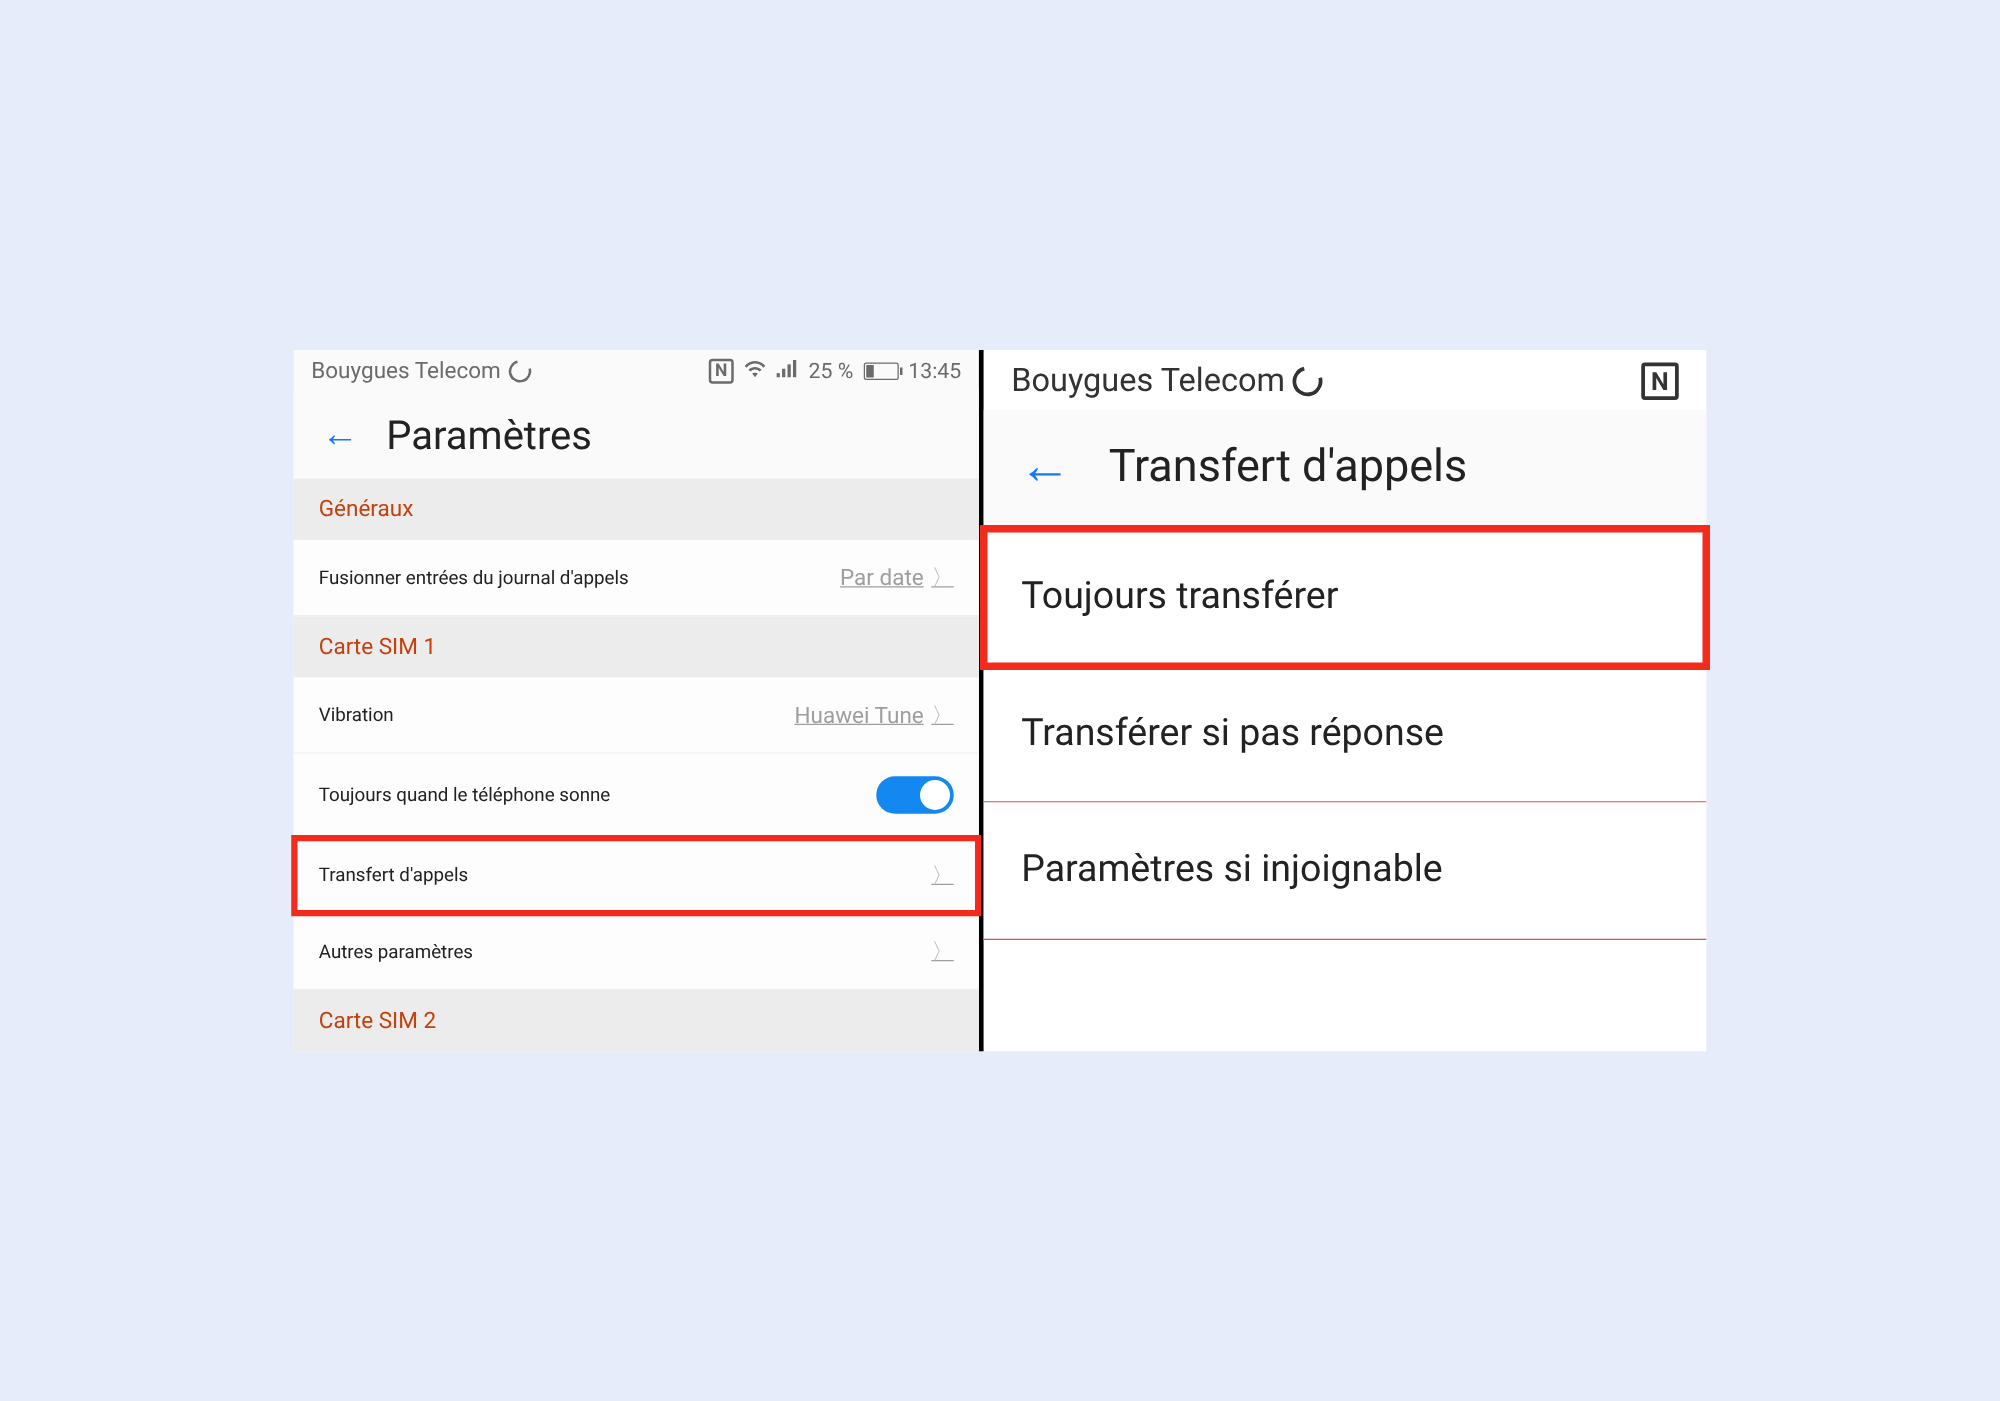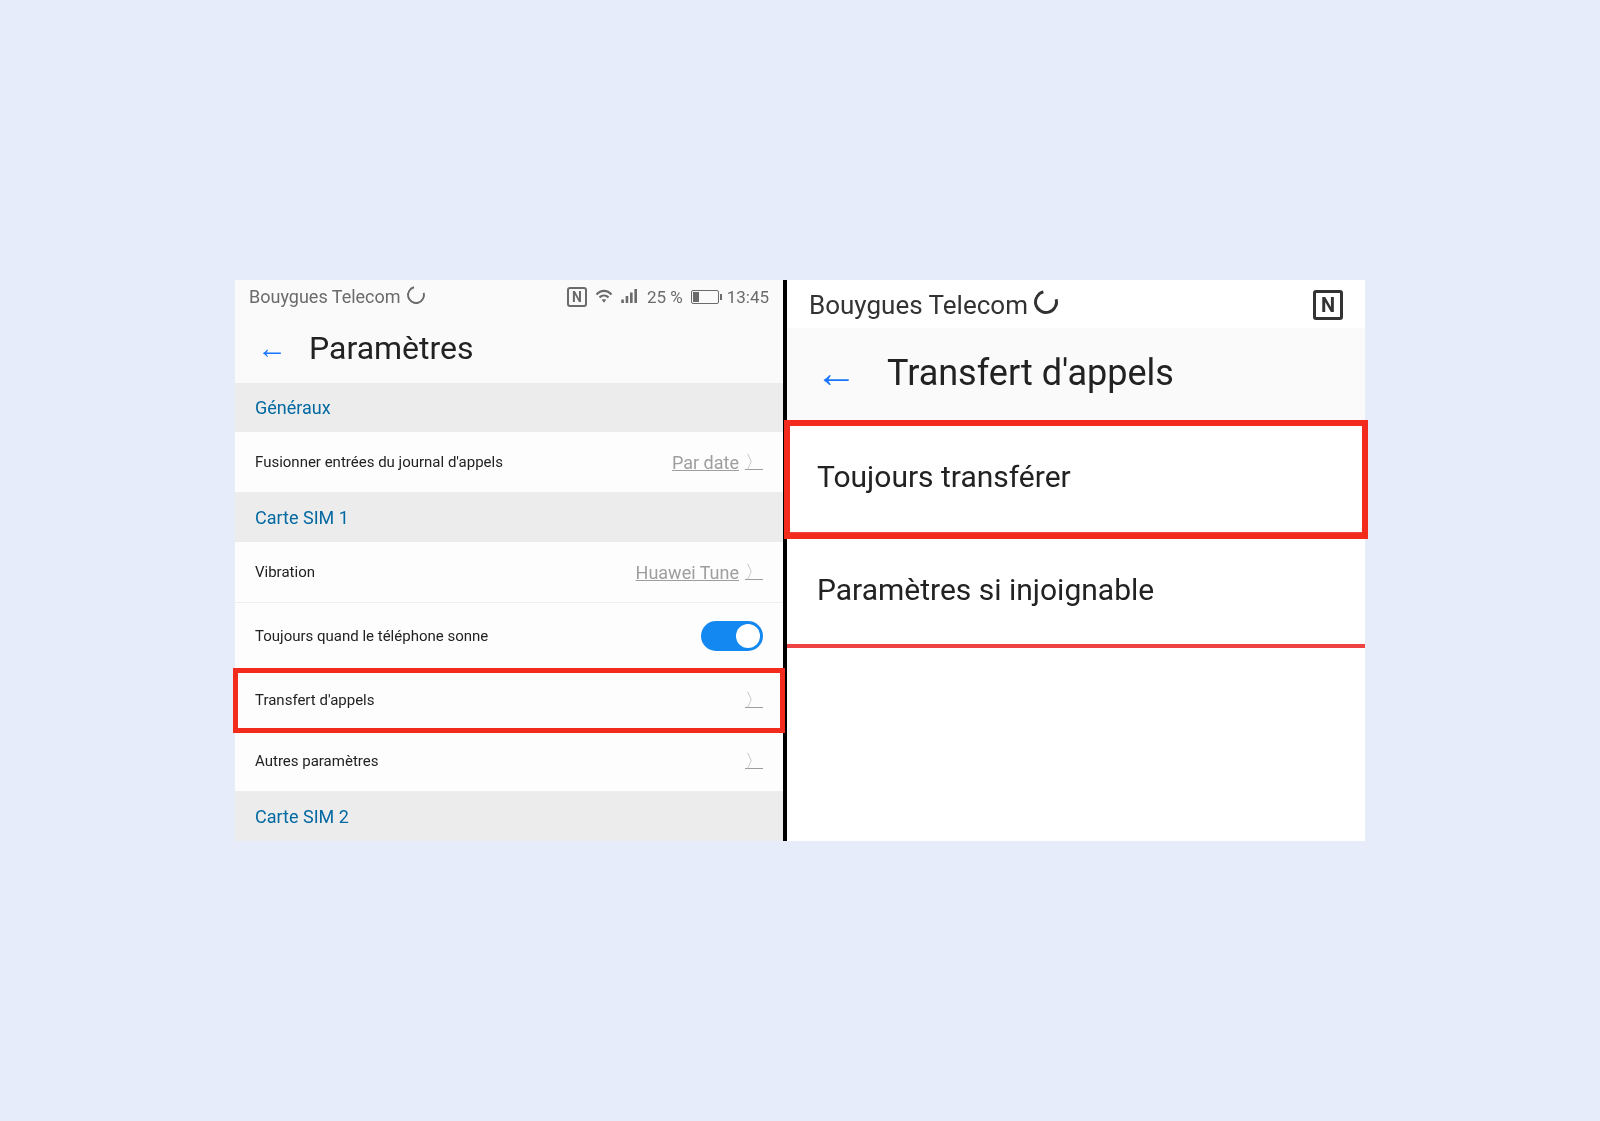--- a/index.html
+++ b/index.html
@@ -38,20 +38,21 @@
   .statusbar {
     display: flex;
     align-items: center;
     justify-content: space-between;
     padding: 6px 14px 4px 14px;
     font-size: 18px;
     color: #6b6b6b;
   }
   .statusbar-left {
     display: flex;
+    align-items: center;
     gap: 6px;
   }
   .statusbar-right {
     display: flex;
     align-items: center;
     gap: 8px;
     font-size: 17px;
   }
   .sb-right .statusbar {
     padding: 10px 22px 8px 22px;
@@ -134,21 +135,21 @@
     font-size: 32px;
     color: #222;
     font-weight: 400;
   }
   .phone-right .header-title {
     font-size: 36px;
   }
   
   .section-header {
     background: #ececec;
-    color: #0369a1;
+    color: #c2410c;
     font-size: 18px;
     padding: 14px 20px;
   }
   .row {
     display: flex;
     align-items: center;
     justify-content: space-between;
     padding: 18px 20px;
     background: #fdfdfd;
     border-bottom: 1px solid #eee;
@@ -189,21 +190,21 @@
     border-radius: 50%;
   }
   .highlight-red {
     outline: 5px solid #f22b1d;
     outline-offset: -3px;
     z-index: 2;
   }
   
   .list-right .row {
     padding: 34px 30px;
-    border-bottom: 4px solid #ef4444;
+    border-bottom: 1px solid #ef4444;
     background: #fff;
   }
   .list-right .row-label {
     font-size: 30px;
     max-width: none;
   }
   .list-right .highlight-red {
     outline-width: 6px;
   }
   .phone-right .header { border-bottom: 1px solid #eee; }
@@ -305,18 +306,21 @@
     <div class="header">
       <span class="back-arrow">←</span>
       <span class="header-title">Transfert d'appels</span>
     </div>
 
     <div class="list-right">
       <div class="row highlight-red">
         <div class="row-label">Toujours transférer</div>
       </div>
       <div class="row">
+        <div class="row-label">Transférer si pas réponse</div>
+      </div>
+      <div class="row">
         <div class="row-label">Paramètres si injoignable</div>
       </div>
     </div>
   </div>
 
 </div>
 
 </body></html>

